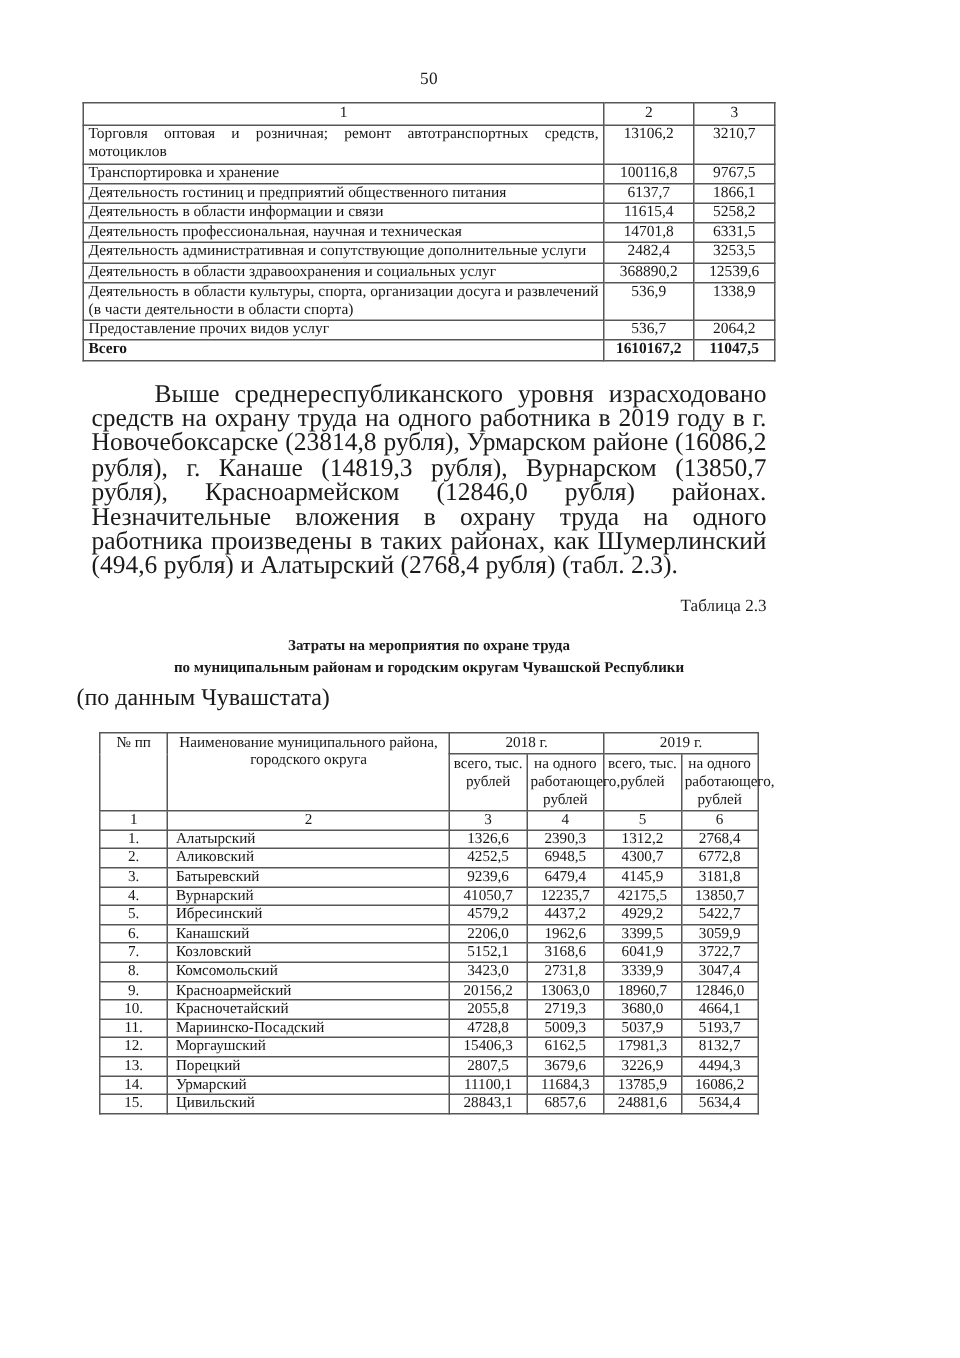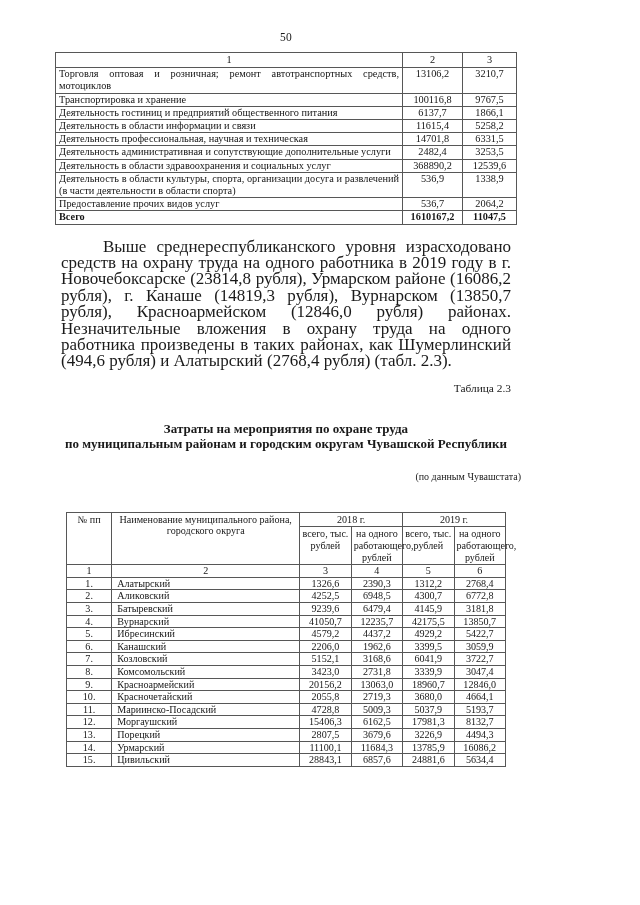--- a/index.html
+++ b/index.html
@@ -13,21 +13,21 @@
     font-family: "Liberation Serif", "DejaVu Serif", serif;
     color: #1a1a1a;
     position: relative;
     overflow: hidden;
   }
   .page {
     position: relative;
     width: 572px;
     height: 905px;
     box-sizing: border-box;
-    padding: 0;
+    padding: 16px;
   }
   .page-number {
     text-align: center;
     font-size: 11.5px;
     margin: 0;
     padding-top: 31px;
     padding-bottom: 9px;
     letter-spacing: .2px;
   }
 
@@ -80,33 +80,33 @@
   }
   .table-caption-num {
     width: 450px;
     margin: 0 auto;
     text-align: right;
     font-size: 11.4px;
     padding-top: 12px;
   }
   .table-title {
     width: 470px;
-    margin: 14px auto;
+    margin: 0 auto;
     text-align: center;
     font-weight: bold;
-    font-size: 13px;
+    font-size: 10px;
     line-height: 15.5px;
     padding-top: 13px;
   }
   .table-subtitle {
     width: 470px;
-    margin: 17px auto;
-    text-align: right;
+    margin: 4px auto;
+    text-align: left;
     font-weight: normal;
-    font-size: 10px;
+    font-size: 16px;
     line-height: 15px;
     padding-bottom: 11px;
   }
 
   
   #table-two {
     width: 440px;
   }
   #table-two th, #table-two td {
     text-align: center;

